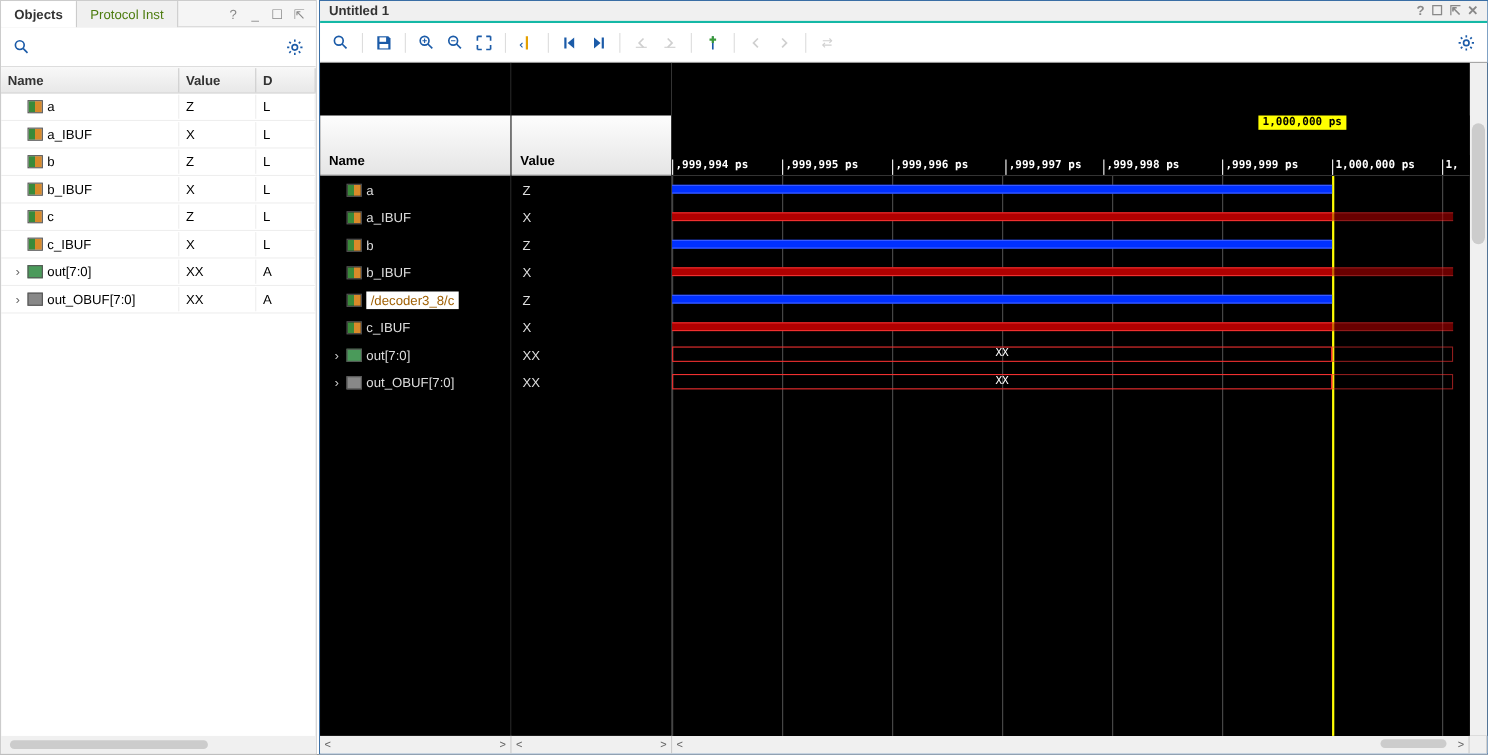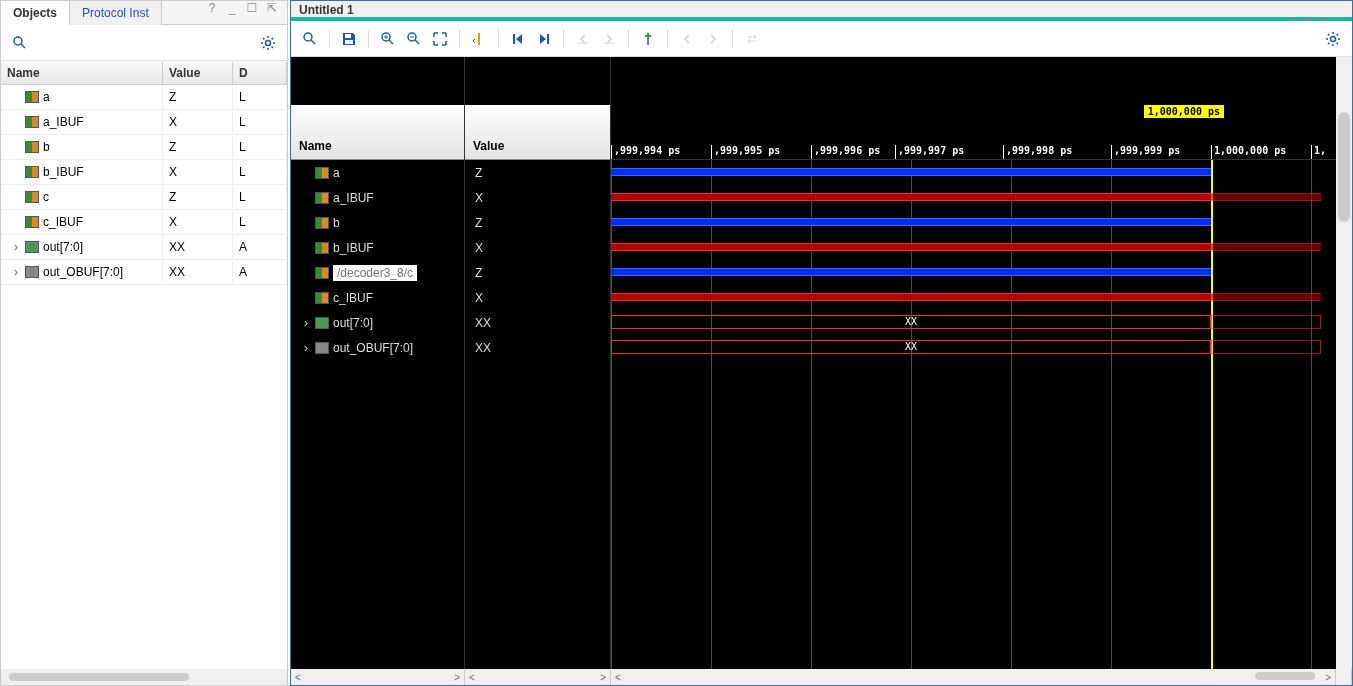--- a/index.html
+++ b/index.html
@@ -1,22 +1,22 @@
 <!DOCTYPE html>
 <html><head>
 <meta charset="utf-8">
 <style>
 * { box-sizing: border-box; margin: 0; padding: 0; }
 body { font-family: Arial, sans-serif; font-size: 12px; background: #fff; width: 1353px; height: 686px; overflow: hidden; display: flex; }
 .left-panel { width: 288px; height: 686px; border: 1px solid #ccc; display: flex; flex-direction: column; background: #fff; }
 .right-panel { flex: 1; height: 686px; border: 1px solid #3a6ea5; display: flex; flex-direction: column; background: #fff; margin-left: 2px; }
 
 
-.tabs { display: flex; background: #f5f5f5; border-bottom: 1px solid #ccc; height: 24px; }
-.tab { padding: 4px 12px; border-right: 1px solid #ccc; cursor: pointer; background: #f0f0f0; color: #1d4ed8; height: 24px; display: flex; align-items: center; }
+.tabs { display: flex; background: #f5f5f5; border-bottom: 1px solid #ccc; height: 24px; align-items: center; }
+.tab { padding: 4px 12px; border-right: 1px solid #ccc; cursor: pointer; background: #f0f0f0; color: #4d7c0f; height: 24px; display: flex; align-items: center; }
 .tab.active { background: #fff; color: #333; font-weight: bold; }
 .tab-icons { margin-left: auto; display: flex; gap: 6px; padding-right: 8px; color: #888; }
 .tab-icons span { cursor: pointer; width: 14px; text-align: center; }
 
 
 .toolbar { display: flex; align-items: center; padding: 6px 8px; border-bottom: 1px solid #ddd; background: #fff; height: 36px; gap: 4px; }
 .toolbar-right { margin-left: auto; }
 .tb-btn { width: 22px; height: 22px; display: flex; align-items: center; justify-content: center; cursor: pointer; color: #1b5ba8; background: transparent; border: none; }
 .tb-sep { width: 1px; height: 18px; background: #ddd; margin: 0 4px; }
 
@@ -46,21 +46,21 @@
 .wave-names-col { width: 174px; background: #000; display: flex; flex-direction: column; border-right: 1px solid #333; }
 .wave-values-col { width: 146px; background: #000; display: flex; flex-direction: column; border-right: 1px solid #333; }
 .wave-plot-col { flex: 1; background: #000; display: flex; flex-direction: column; position: relative; }
 
 .wave-head { background: linear-gradient(#fdfdfd,#e5e5e5); height: 55px; display: flex; align-items: flex-end; padding: 6px 8px; color: #000; font-weight: bold; border-bottom: 1px solid #888; margin-top: 48px; }
 .wave-head.plot { align-items: flex-end; padding: 0; background: #000; border-bottom: 1px solid #333; position: relative; }
 
 .wrow { height: 25px; display: flex; align-items: center; padding-left: 10px; color: #ddd; gap: 4px; }
 .wrow .exp { color: #ccc; }
 .wrow-name { white-space: nowrap; }
-.highlight-box { background: #fff; color: #737373; padding: 1px 4px; }
+.highlight-box { background: #fff; color: #a16207; padding: 1px 4px; }
 
 
 .ruler { position: absolute; bottom: 0; left: 0; right: 0; height: 18px; background: #000; color: #fff; font-family: monospace; font-size: 10px; }
 .ruler .tick { position: absolute; bottom: 0; height: 14px; border-left: 1px solid #fff; padding-left: 2px; white-space: nowrap; }
 .cursor-label { position: absolute; top: 0; background: #ffff00; color: #000; padding: 1px 4px; font-family: monospace; font-size: 10px; }
 
 
 .plot-area { flex: 1; position: relative; background: #000; }
 .grid-line { position: absolute; top: 0; bottom: 0; width: 1px; background: rgba(255,255,255,0.3); }
 .cursor-line { position: absolute; top: 0; bottom: 0; width: 2px; background: #ffff00; }
@@ -68,21 +68,21 @@
 .sig-blue { background: #0030ff; border-top: 1px solid #4060ff; border-bottom: 1px solid #4060ff; }
 .sig-red { background: #b00000; border-top: 1px solid #f03030; border-bottom: 1px solid #f03030; }
 .bus-red { position: absolute; left: 0; height: 14px; border: 1px solid #f03030; }
 .bus-label { position: absolute; color: #fff; font-family: monospace; font-size: 10px; }
 
 
 .right-bottom { height: 16px; background: #f0f0f0; display: flex; }
 .rb-cell { border-right: 1px solid #ccc; display: flex; align-items: center; padding: 0 4px; font-size: 10px; color: #666; }
 
 
-.rtitle { display: flex; align-items: flex-start; background: #f0f0f0; border-bottom: 4px solid #14b8a6; height: 20px; padding: 2px 8px; font-weight: bold; color: #333; flex-direction: column; }
+.rtitle { display: flex; align-items: flex-start; background: #f0f0f0; border-bottom: 2px solid #14b8a6; height: 20px; padding: 2px 8px; font-weight: bold; color: #333; }
 .rtitle .ticons { margin-left: auto; display: flex; gap: 6px; color: #888; }
 .rtitle .ticons span { cursor: pointer; }
 
 svg { display: block; }
 .scroll-corner { width: 16px; }
 
 </style>
 </head>
 <body>
 
@@ -387,21 +387,21 @@
           </div>
         </div>
     </div>
     <div class="wave-plot-col">
       <div class="wave-head plot">
         <div class="cursor-label" style="right:112px">1,000,000 ps</div>
         <div class="ruler" id="ruler">
             <div class="tick" style="left: 0px;">,999,994 ps</div>
             <div class="tick" style="left: 100px;">,999,995 ps</div>
             <div class="tick" style="left: 200px;">,999,996 ps</div>
-            <div class="tick" style="left: 284px;">,999,997 ps</div>
+            <div class="tick" style="left: 303px;">,999,997 ps</div>
             <div class="tick" style="left: 392px;">,999,998 ps</div>
             <div class="tick" style="left: 500px;">,999,999 ps</div>
             <div class="tick" style="left: 600px;">1,000,000 ps</div>
             <div class="tick" style="left: 700px;">1,</div>
           </div>
       </div>
       <div class="plot-area" id="plot-area">
           <div class="grid-line" style="left: 0px;"></div>
           <div class="grid-line" style="left: 100px;"></div>
           <div class="grid-line" style="left: 200px;"></div>

